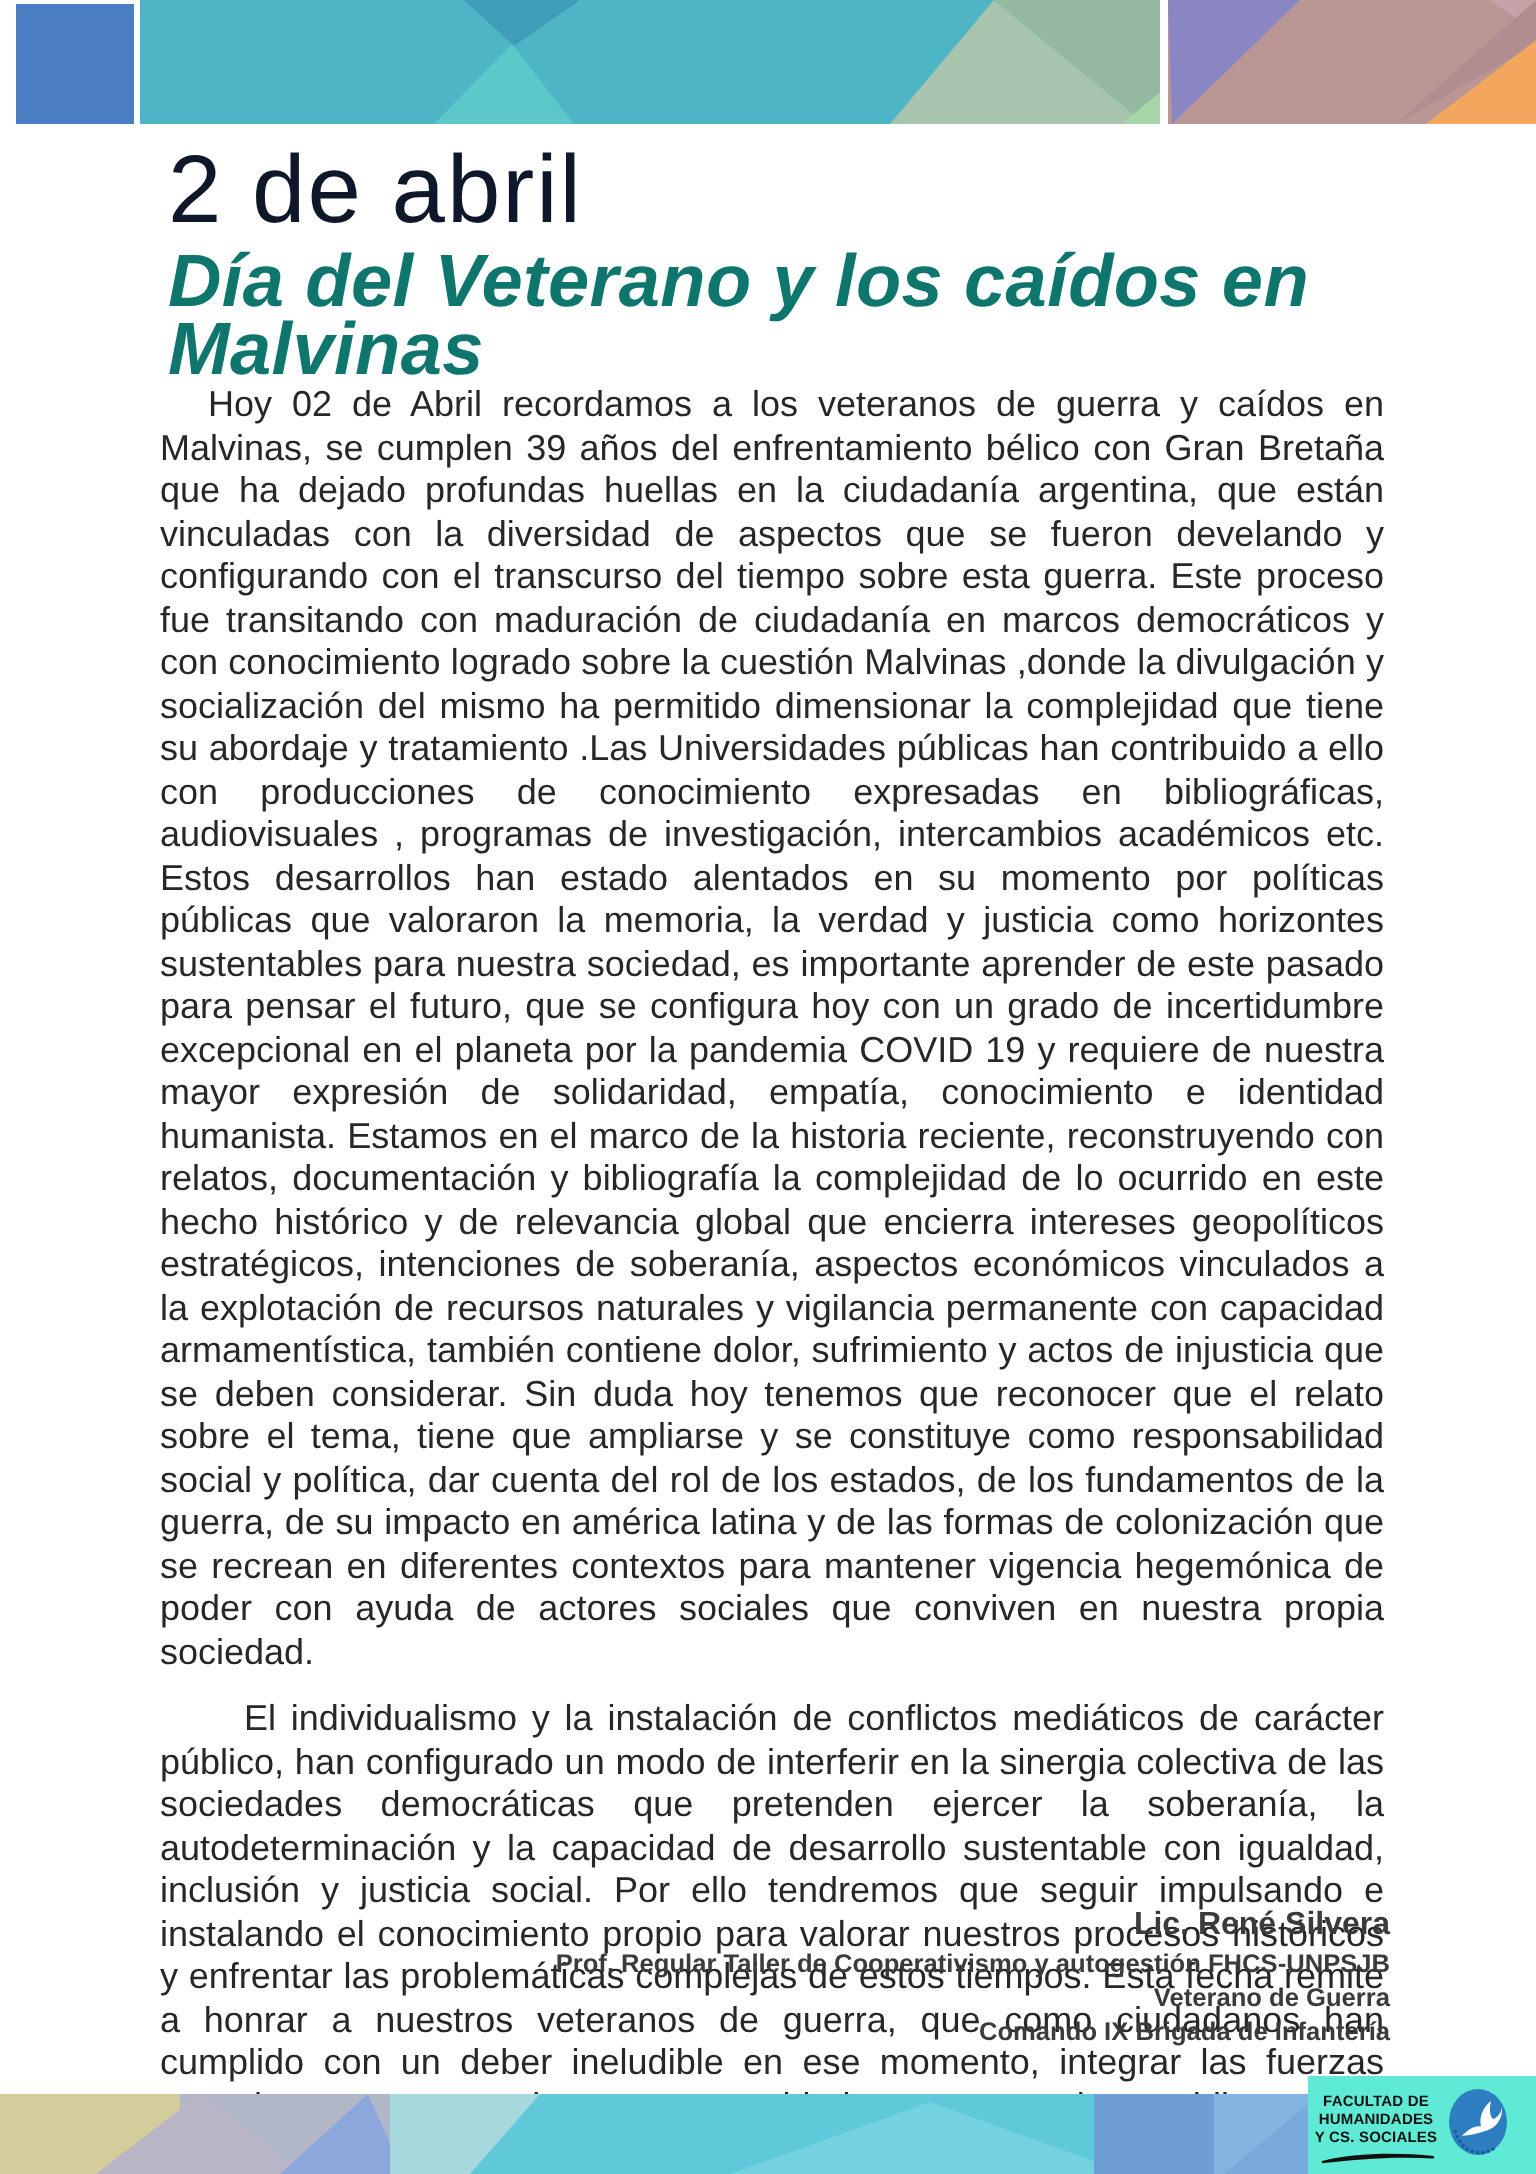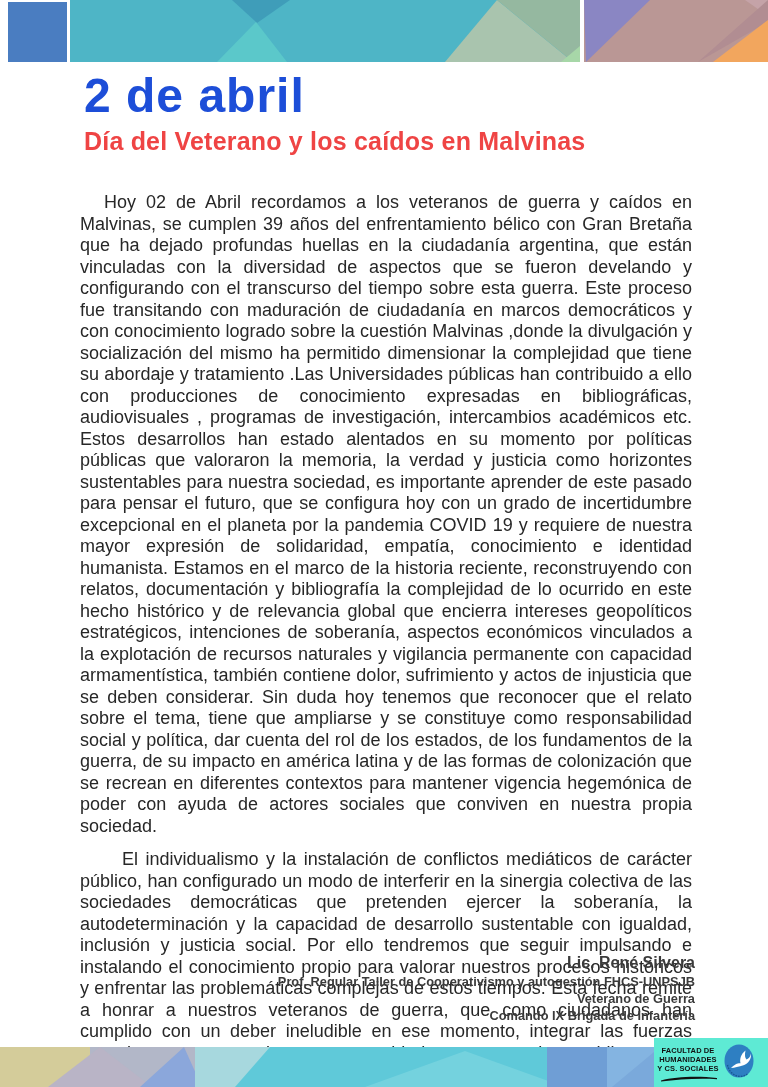--- a/index.html
+++ b/index.html
@@ -10,26 +10,26 @@
     overflow:hidden;
     font-family:"Liberation Sans", sans-serif;
     margin:0 auto;
   }
   
   .top-banner{position:absolute;left:0;top:0;width:768px;height:62px;}
   .bottom-banner{position:absolute;left:0;top:1047px;width:768px;height:40px;}
   
   .titles{position:absolute;left:84px;top:70px;width:640px;}
   .date-title{
-    font-size:48px;font-weight:700;color:#1d4ed8;
+    font-size:48px;font-weight:400;color:#0f172a;
     line-height:52px;letter-spacing:1px;
   }
   .main-title{
-    font-size:25px;font-weight:700;color:#ef4444;
-    line-height:34px;margin-top:2px;letter-spacing:0.2px;
+    font-size:37px;font-weight:700;color:#0f766e;
+    line-height:34px;margin-top:2px;letter-spacing:0.2px;font-style:italic;
   }
   
   .body-text{
     position:absolute;left:80px;top:192px;width:612px;
     font-size:18px;line-height:21.5px;color:#272727;
     text-align:justify;
   }
   .body-text p{margin:0 0 12px 0;}
   .body-text p.indent-1{text-indent:24px;}
   .body-text p.indent-2{text-indent:42px;}

